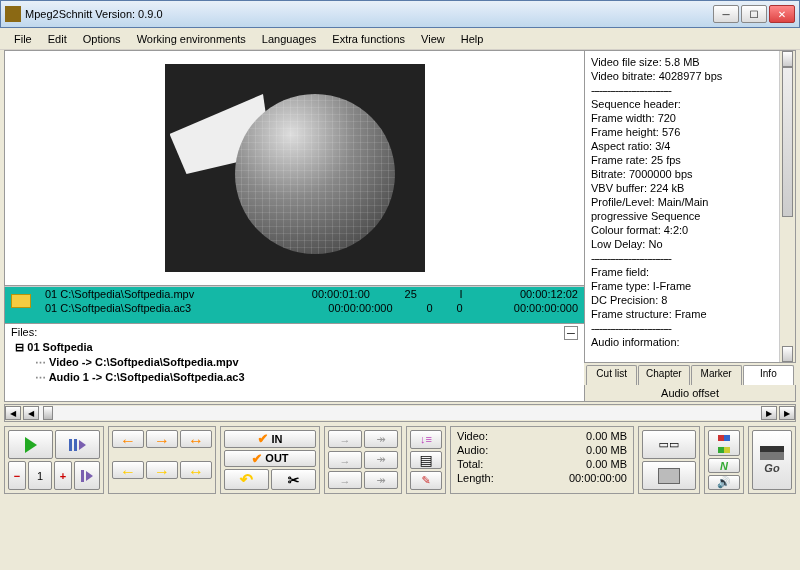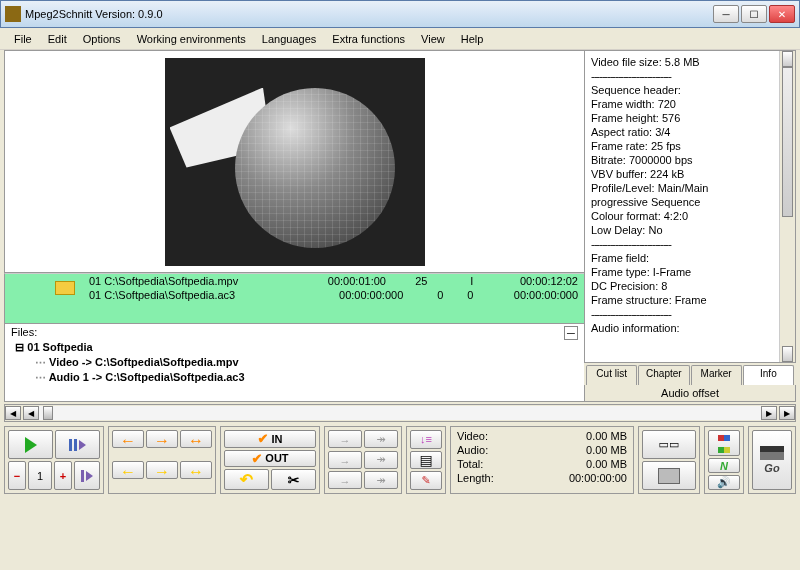--- a/index.html
+++ b/index.html
@@ -19,21 +19,21 @@
 .upper { display: flex; height: 352px; }
 
 .left-col { flex: 1; display: flex; flex-direction: column; }
 
 .preview-area { flex: 1; background: #fff; border: 1px solid #999; border-right: none; display: flex; align-items: center; justify-content: center; }
 .preview-frame { width: 260px; height: 208px; background: #222; position: relative; overflow: hidden; }
 .globe { position: absolute; width: 160px; height: 160px; border-radius: 50%; left: 70px; top: 30px; background: radial-gradient(circle at 35% 25%, #ddd 0%, #888 40%, #333 100%); }
 .globe::before { content:""; position:absolute; inset:0; border-radius:50%; background: repeating-linear-gradient(90deg, transparent 0, transparent 6px, rgba(255,255,255,.12) 6px, rgba(255,255,255,.12) 7px), repeating-linear-gradient(0deg, transparent 0, transparent 6px, rgba(255,255,255,.1) 6px, rgba(255,255,255,.1) 7px);}
 .shard { position:absolute; background:#eee; clip-path: polygon(0 40%, 55% 0, 60% 60%, 10% 80%); width:170px; height:100px; left:5px; top:30px; }
 
-.file-rows { height: 51px; background: #86efac; border: 1px solid #999; border-top: 1px solid #ccc; border-right: none; font-size: 11px; padding-left: 44px; }
+.file-rows { height: 38px; background: #14b8a6; border: 1px solid #999; border-top: 1px solid #ccc; border-right: none; font-size: 11px; }
 .file-rows table { width: 100%; border-collapse: collapse; }
 .file-rows td { padding: 1px 6px; white-space: nowrap; }
 .fileicon { display:inline-block; width:20px; height:14px; background:#f4cc40; border:1px solid #b8940a; margin-right:2px; vertical-align:middle;}
 
 .files-panel { height: 78px; background: #fff; border: 1px solid #999; border-right: none; border-top: none; padding: 2px 4px; position: relative; overflow:hidden;}
 .files-hdr { display:flex; justify-content:space-between; padding:0 2px;}
 .tree { padding-left: 6px; line-height: 15px; font-weight: bold; }
 .tree .node::before { content: "⊟ "; }
 .tree .leaf { padding-left: 20px; }
 .tree .leaf::before { content: "⋯ "; color:#888;}
@@ -164,20 +164,21 @@
         <div class="node">01 Softpedia</div>
         <div class="leaf">Video -&gt; C:\Softpedia\Softpedia.mpv</div>
         <div class="leaf">Audio 1 -&gt; C:\Softpedia\Softpedia.ac3</div>
       </div>
     </div>
   </div>
 
   <div class="right-col">
     <div class="info-pane">
       <div>Video file size: 5.8 MB</div>
+      <div>Video bitrate: 4028977 bps</div>
       <div class="dash">------------------------------</div>
       <div>Sequence header:</div>
       <div>Frame width: 720</div>
       <div>Frame height: 576</div>
       <div>Aspect ratio: 3/4</div>
       <div>Frame rate: 25 fps</div>
       <div>Bitrate: 7000000 bps</div>
       <div>VBV buffer: 224 kB</div>
       <div>Profile/Level: Main/Main</div>
       <div>progressive Sequence</div>

